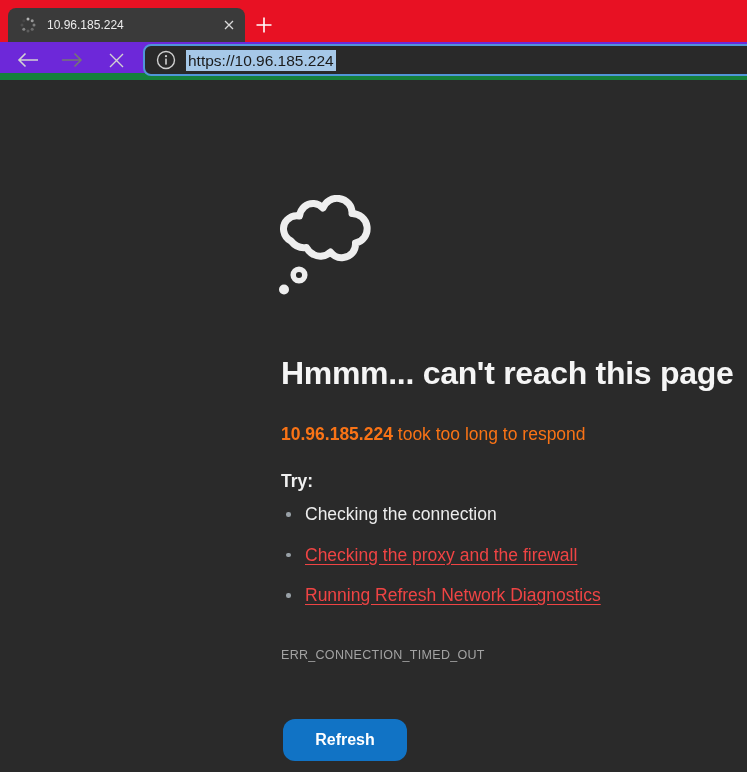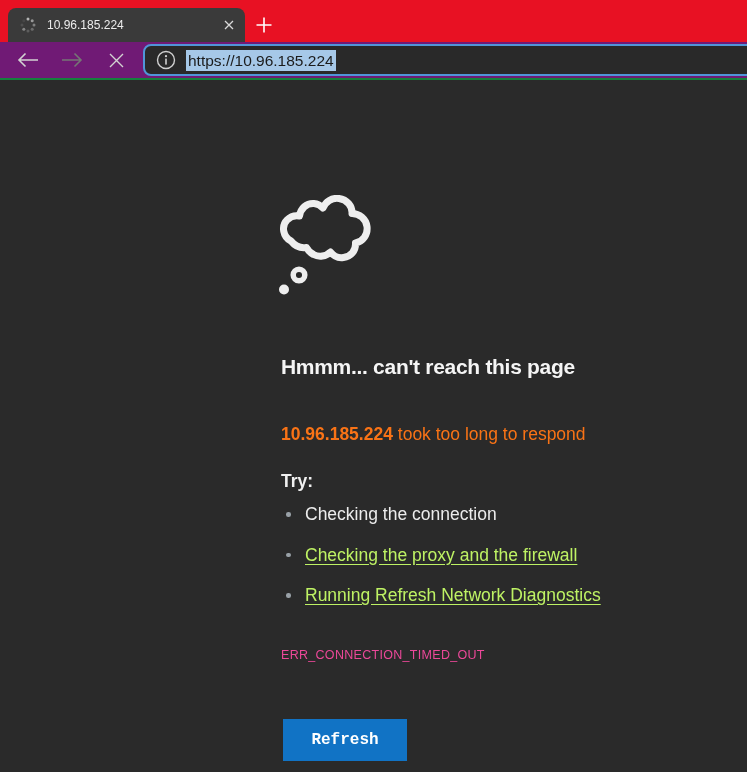--- a/index.html
+++ b/index.html
@@ -31,21 +31,21 @@
     border-radius: 4px; cursor: pointer;
   }
   .new-tab {
     position: absolute; left: 253px; top: 14px; width: 21px; height: 21px;
     display: flex; align-items: center; justify-content: center; cursor: pointer;
   }
 
   
   .toolbar {
     position: absolute; left: 0; top: 42px; width: 747px; height: 38px;
-    background: #701a75; border-bottom: 2px solid #15803d;
+    background: #6d28d9; border-bottom: 7px solid #15803d;
   }
   .nav-btn {
     position: absolute; top: 2px; width: 32px; height: 32px;
     display: flex; align-items: center; justify-content: center;
     border-radius: 4px; cursor: pointer;
   }
   .nav-back { left: 12px; }
   .nav-forward { left: 56px; }
   .nav-stop { left: 100px; }
 
@@ -63,21 +63,21 @@
   }
 
   
   .content {
     position: absolute; left: 0; top: 81px; width: 747px; height: 691px;
     background: #2a2a2a;
   }
   .cloud-icon { position: absolute; left: 277px; top: 114px; }
   .error-title {
     position: absolute; left: 281px; top: 274px;
-    font-size: 21px; font-weight: 700; color: #f5f5f5; letter-spacing: -0.3px;
+    font-size: 32px; font-weight: 700; color: #f5f5f5; letter-spacing: -0.3px;
     white-space: nowrap;
   }
   .error-subtitle {
     position: absolute; left: 281px; top: 343px;
     font-size: 17.5px; color: #f97316; white-space: nowrap;
   }
   .error-subtitle b { font-weight: 700; }
   .try-label {
     position: absolute; left: 281px; top: 390px;
     font-size: 17.5px; font-weight: 700; color: #f0f0f0;
@@ -87,31 +87,31 @@
   }
   .suggestion-list li {
     position: relative; padding-left: 24px; margin-bottom: 22px;
     font-size: 17.5px; line-height: 18.5px; color: #ececec; white-space: nowrap;
   }
   .suggestion-list li::before {
     content: ""; position: absolute; left: 5px; top: 7px;
     width: 4.5px; height: 4.5px; border-radius: 50%; background: #99a1a7;
   }
   .suggestion-list a {
-    color: #bef264; text-decoration: underline;
+    color: #ef4444; text-decoration: underline;
     text-underline-offset: 3px; cursor: pointer;
   }
   .error-code {
     position: absolute; left: 281px; top: 567px;
-    font-size: 12.5px; color: #ec4899; letter-spacing: 0.3px;
+    font-size: 12.5px; color: #a3a3a3; letter-spacing: 0.3px;
   }
   .refresh-btn {
     position: absolute; left: 283px; top: 638px; width: 124px; height: 42px;
-    background: #1173c5; border: none; border-radius: 0;
-    color: #ffffff; font-family: Liberation Mono, monospace;
+    background: #1173c5; border: none; border-radius: 12px;
+    color: #ffffff; font-family: Liberation Sans, sans-serif;
     font-size: 16px; font-weight: 700; cursor: pointer;
   }
   svg { display: block; }
 </style>
 </head>
 <body>
 
 <div class="tabstrip">
   <div class="tab">
     <span class="tab-favicon">

